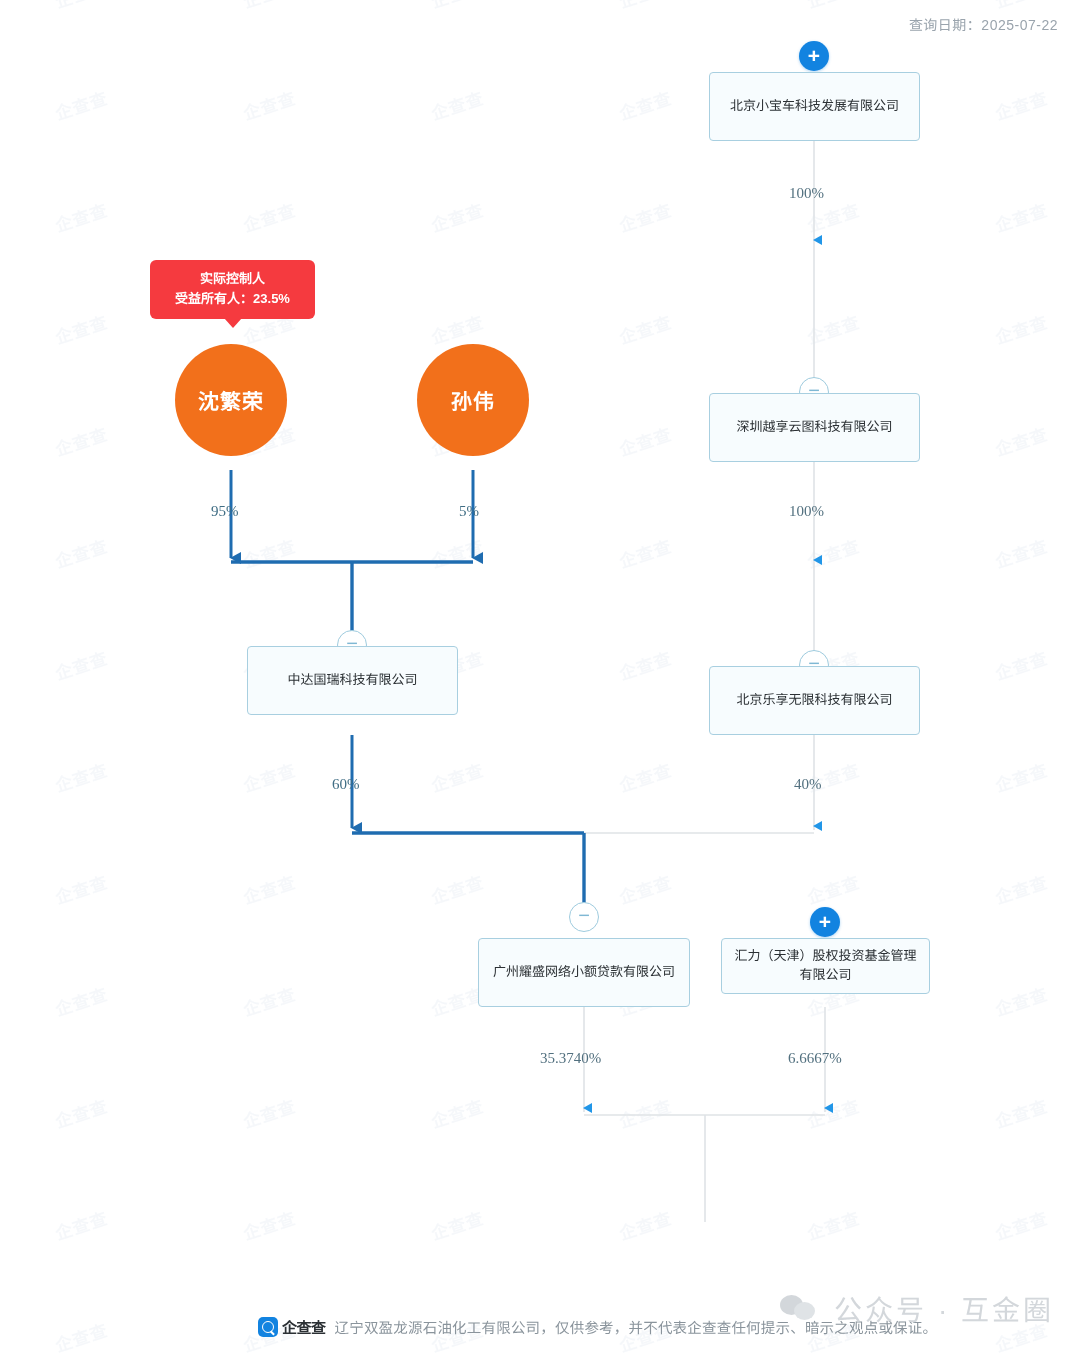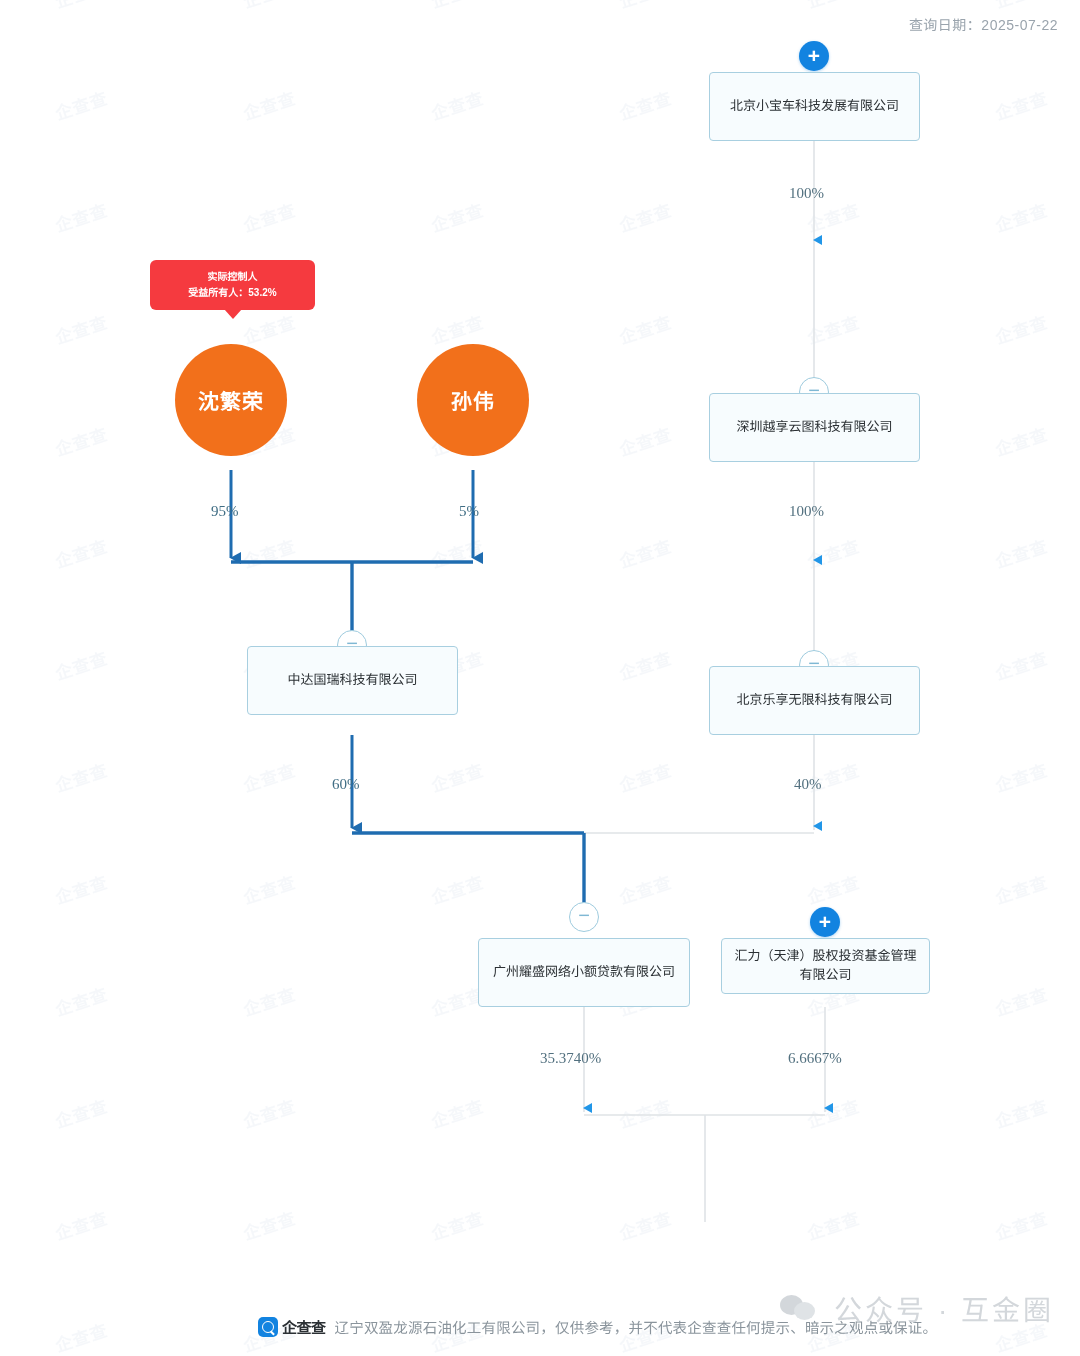--- a/index.html
+++ b/index.html
@@ -90,21 +90,21 @@
 
   
   .ctrl-tag{
     position:absolute;
     background:#f53a3f;
     border-radius:6px;
     color:#ffffff;
     text-align:center;
     padding:9px 14px 10px;
     box-sizing:border-box;
-    font-size:10px;
+    font-size:13px;
     line-height:1.55;
     font-weight:700;
     font-family:"Liberation Sans","DejaVu Sans",sans-serif;
   }
   .ctrl-tag .pct{font-weight:700;}
   .ctrl-tag:after{
     content:"";position:absolute;
     left:50%;margin-left:-9px;bottom:-9px;
     border-left:9px solid transparent;
     border-right:9px solid transparent;
@@ -327,21 +327,21 @@
   </div>
   <div class="node" style="left:709px;top:393px;width:211px;height:69px;">深圳越享云图科技有限公司</div>
 
   <div class="badge minus" style="left:799px;top:650px;">
     <span>−</span>
   </div>
   <div class="node" style="left:709px;top:666px;width:211px;height:69px;">北京乐享无限科技有限公司</div>
 
   <div class="ctrl-tag" style="left:150px;top:260px;width:165px;">
     <div>实际控制人</div>
-    <div class="pct">受益所有人：53.2%</div>
+    <div class="pct">受益所有人：23.5%</div>
   </div>
 
   <div class="person" style="left:175px;top:344px;width:112px;height:112px;">沈繁荣</div>
   <div class="person" style="left:417px;top:344px;width:112px;height:112px;">孙伟</div>
 
   <div class="badge minus" style="left:337px;top:630px;">
     <span>−</span>
   </div>
   <div class="node" style="left:247px;top:646px;width:211px;height:69px;">中达国瑞科技有限公司</div>
 

